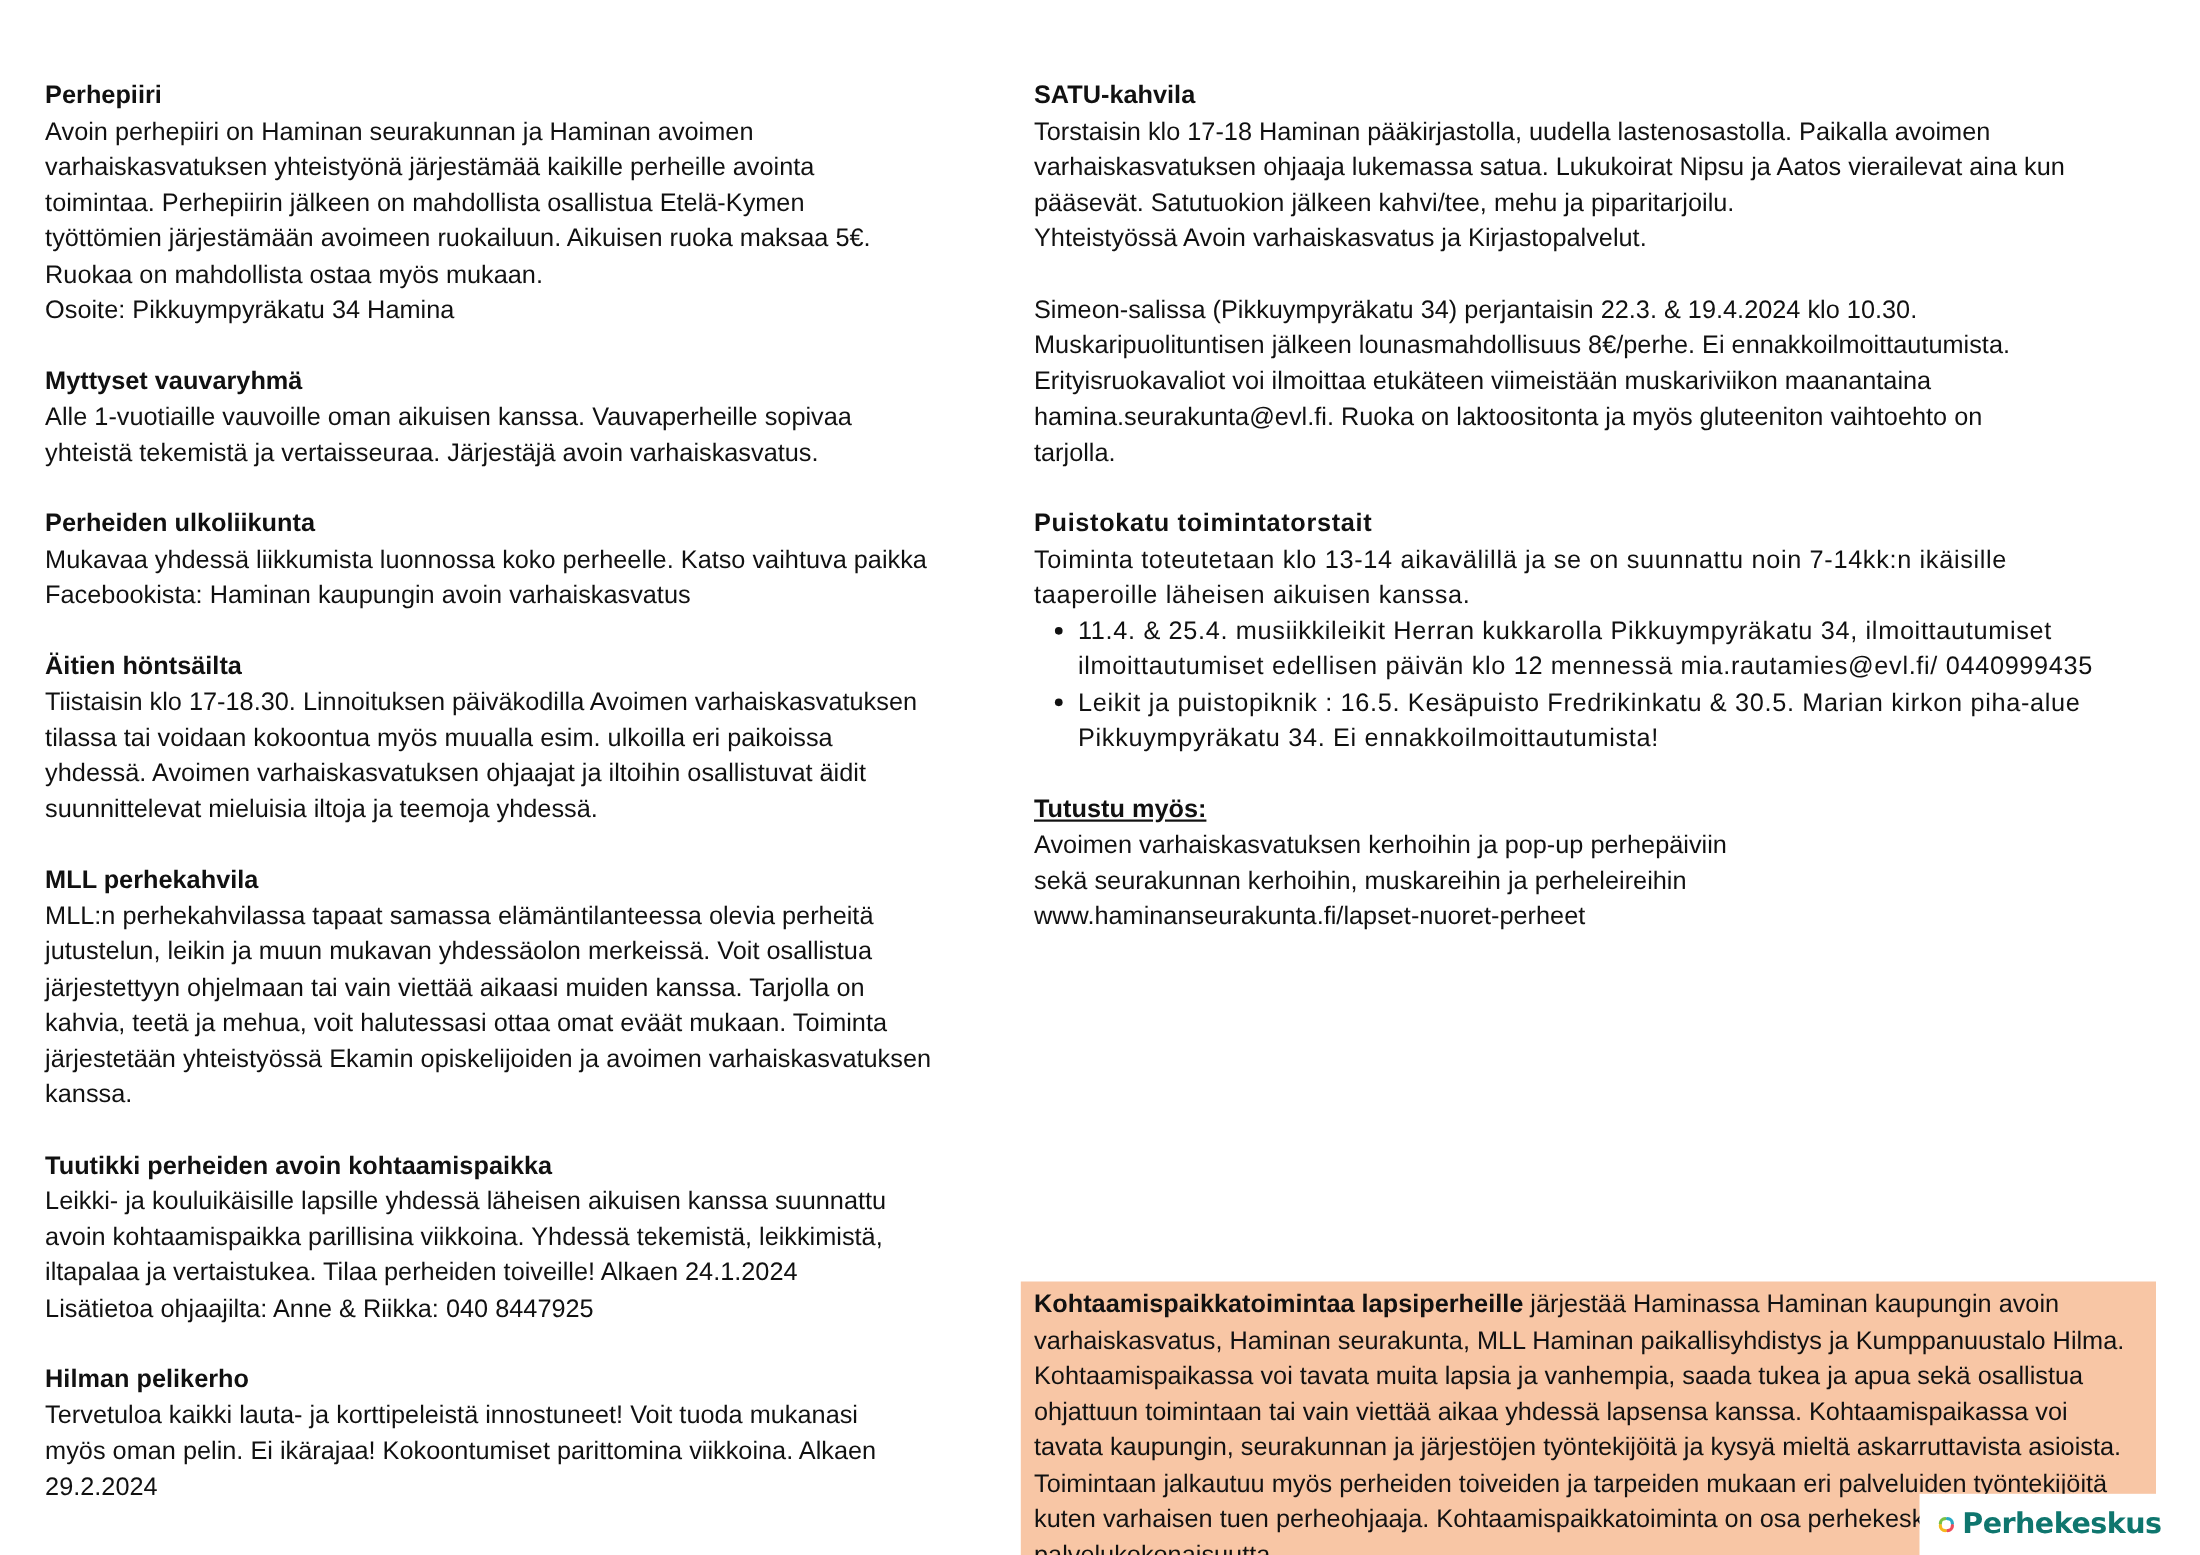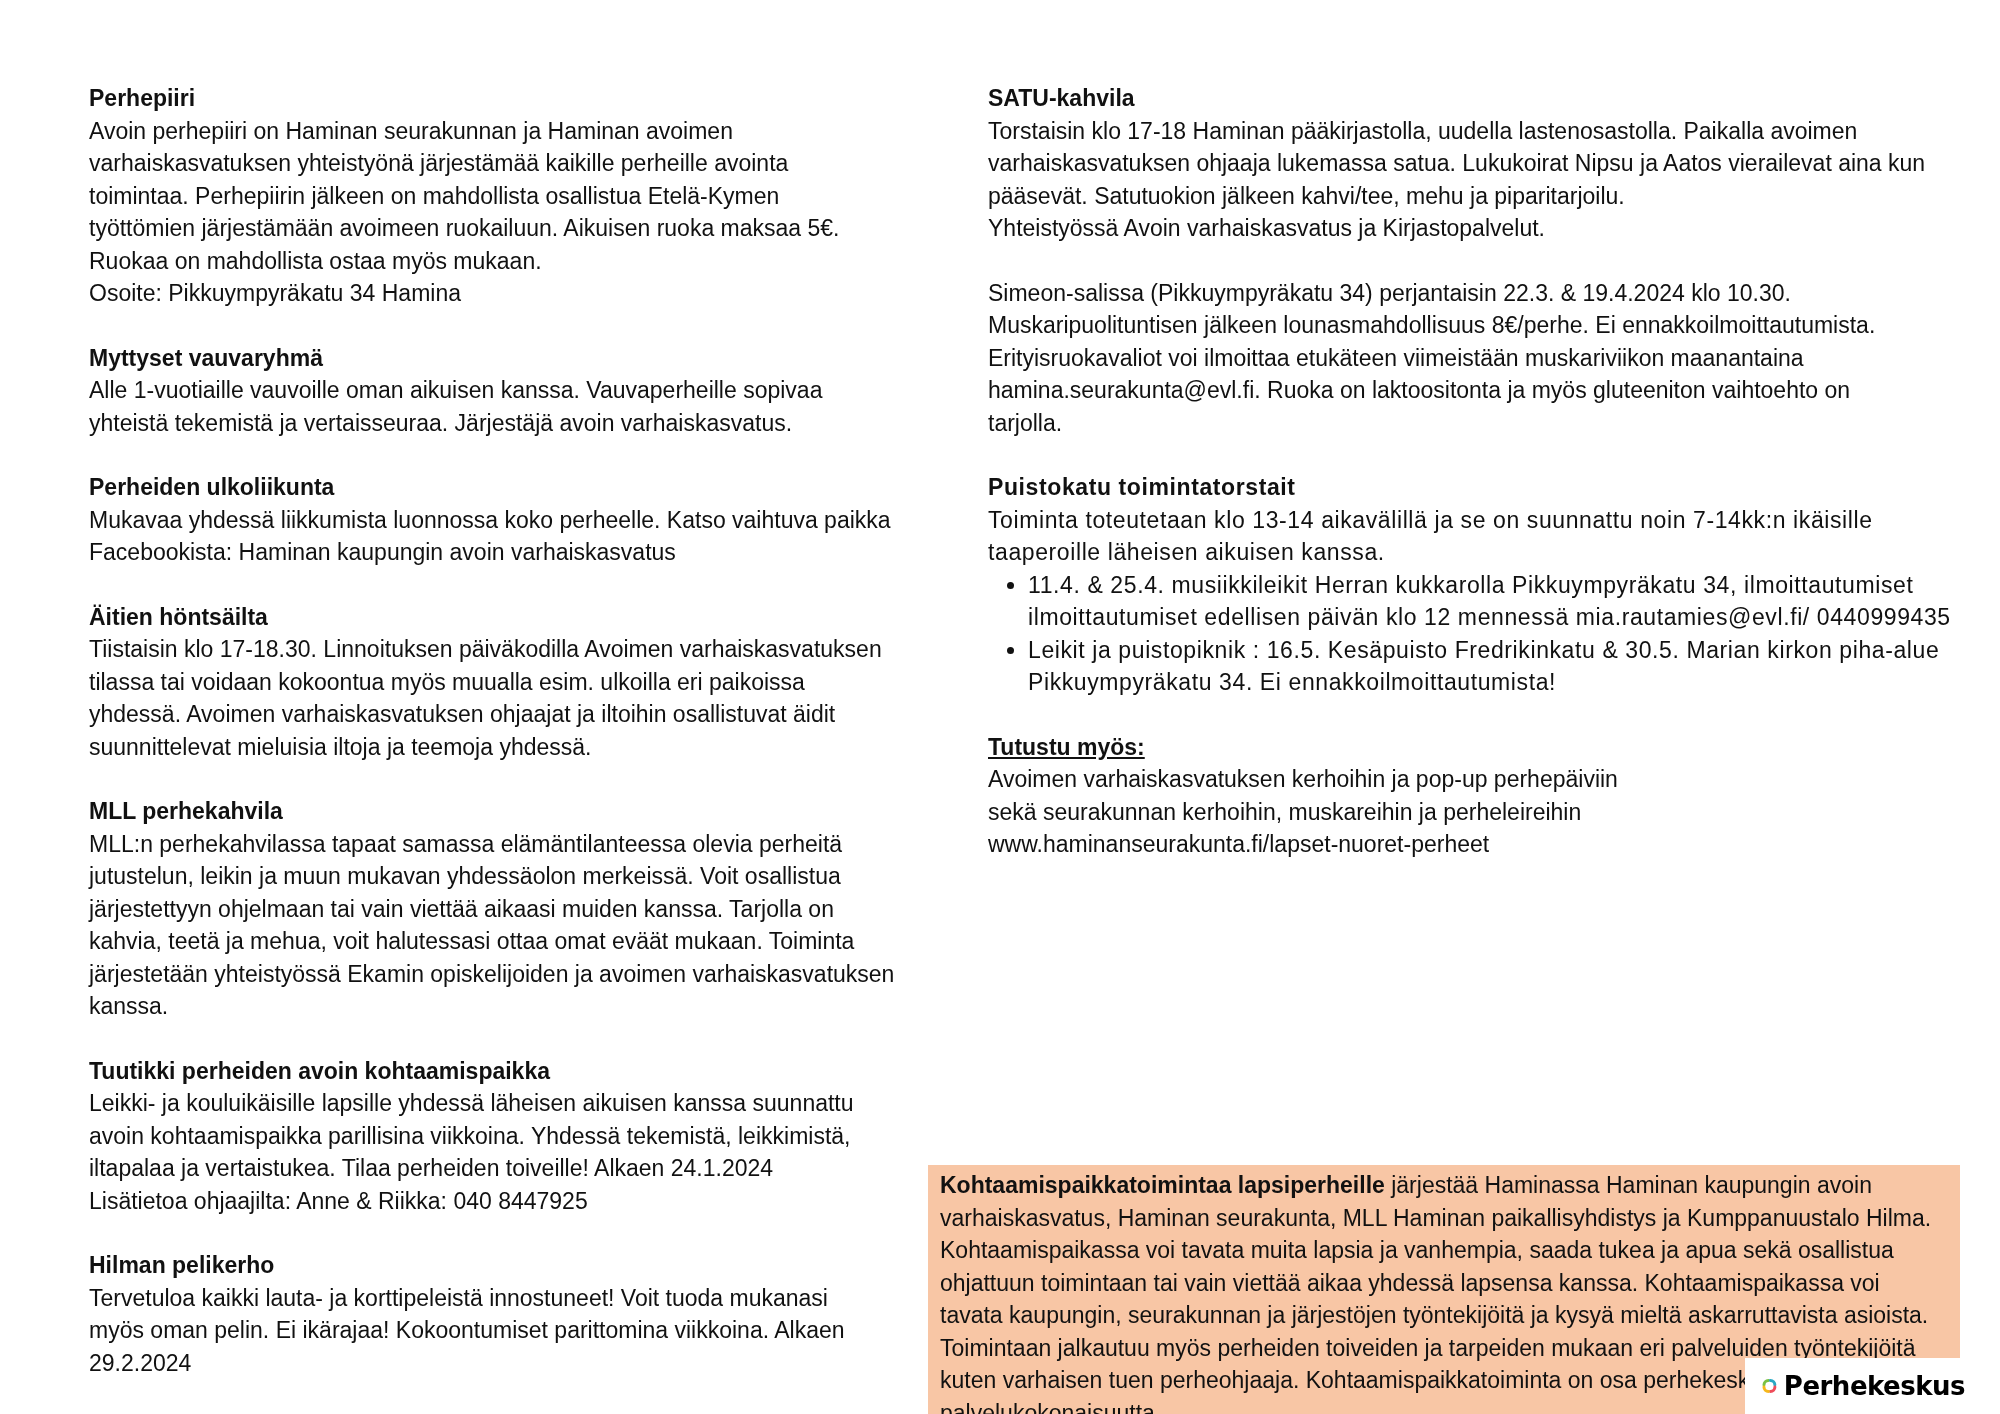--- a/index.html
+++ b/index.html
@@ -6,22 +6,21 @@
     html, body { width: 2000px; height: 1414px; background: #ffffff; overflow: hidden; }
     body {
       position: relative;
       font-family: "Liberation Sans", "DejaVu Sans", sans-serif;
       color: #111111;
       font-size: 23px;
       line-height: 32.5px;
     }
     .col {
       position: absolute;
-      top: 82px;
-      margin-left: 48px;
+      top: 70px;
     }
     .col-left { left: 41px; width: 880px; }
     .col-right { left: 940px; width: 1020px; }
     .section { margin-bottom: 32px; }
     .section-title {
       font-weight: bold;
       display: block;
     }
     .para { display: block; white-space: pre-line; }
     .underline { text-decoration: underline; }
@@ -65,21 +64,21 @@
       background: #ffffff;
       display: flex;
       align-items: center;
       padding-left: 16px;
       gap: 6px;
     }
     .logo-text {
       font-family: "DejaVu Sans", sans-serif;
       font-weight: bold;
       font-size: 26px;
-      color: #000000;
+      color: #0f766e;
       letter-spacing: -0.5px;
       line-height: 1;
     }
   </style>
 </head>
 <body>
 
 <div class="col col-left">
   <div class="section">
     <span class="section-title">Perhepiiri</span>

